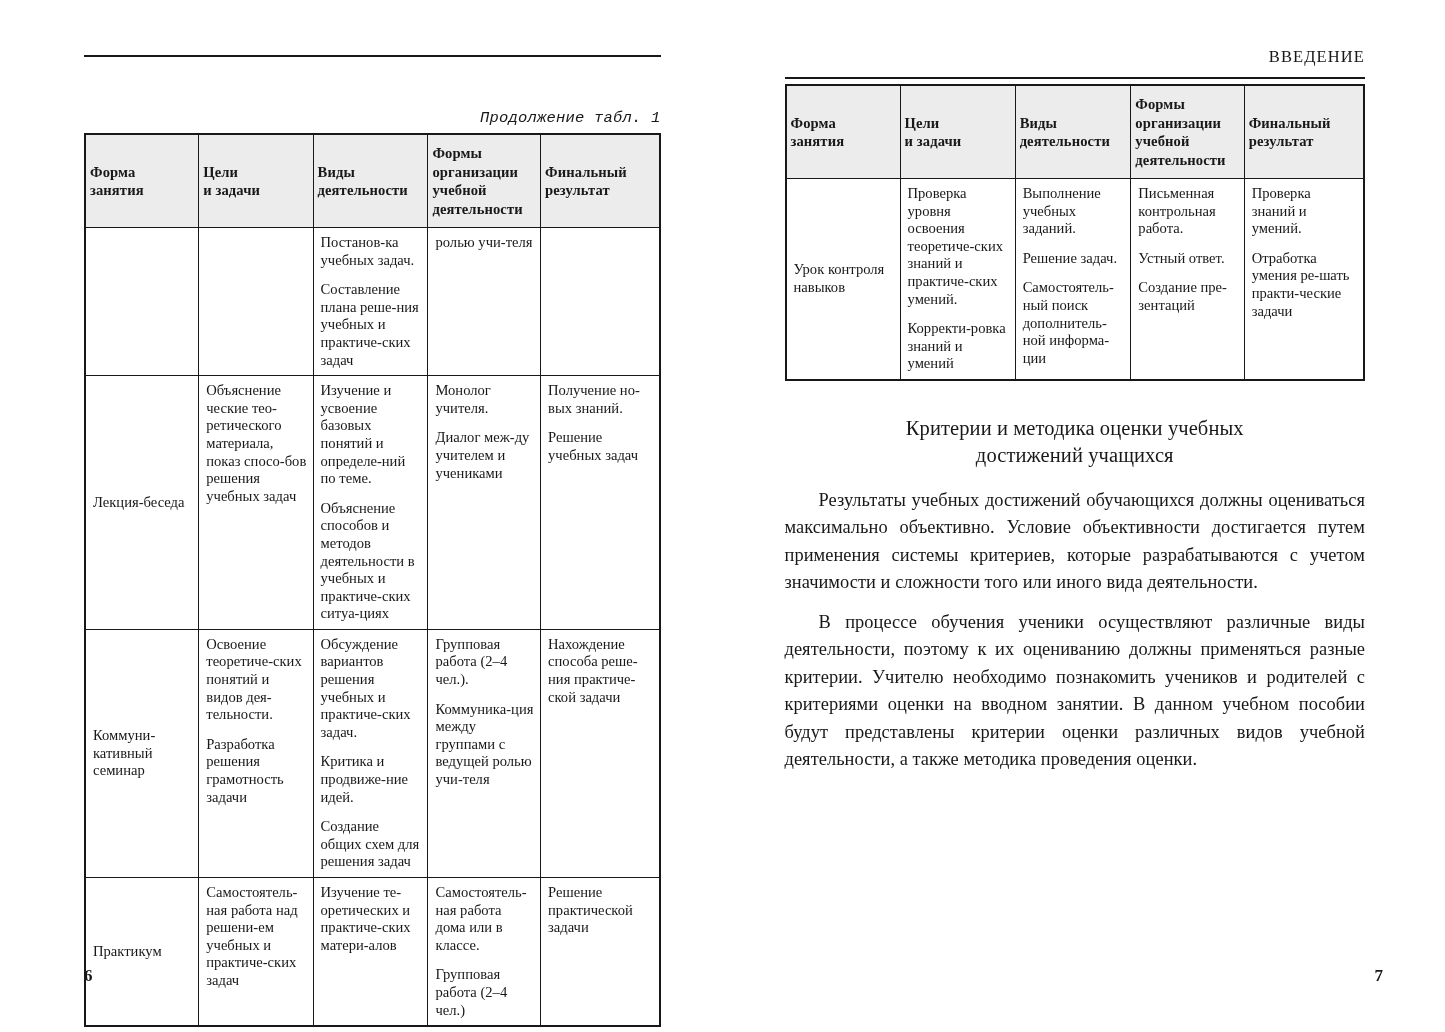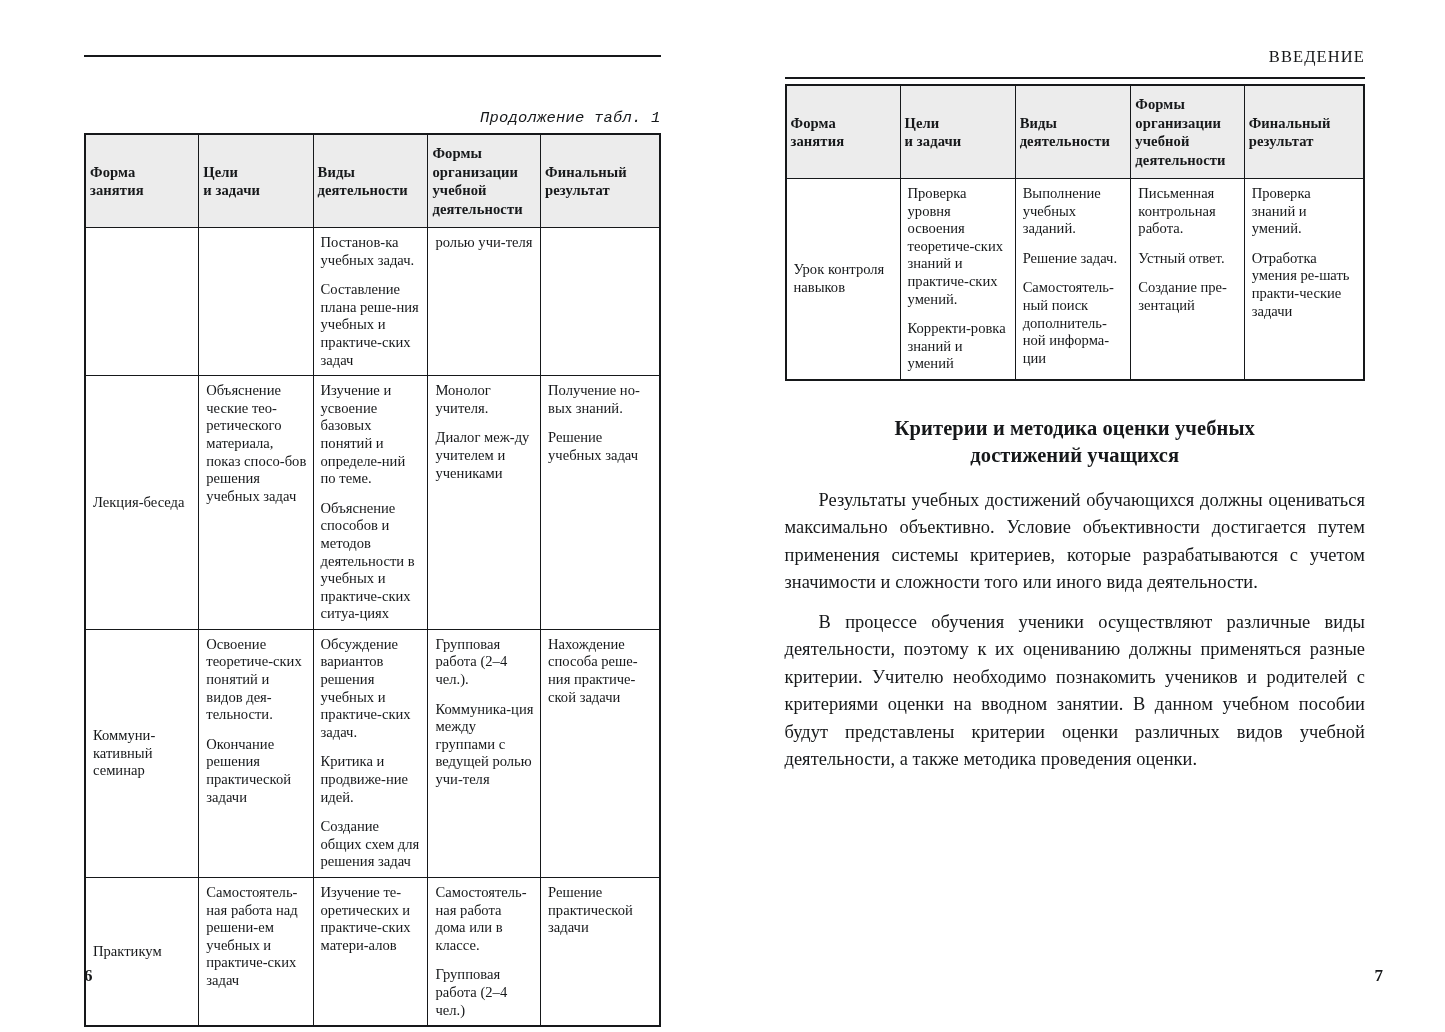--- a/index.html
+++ b/index.html
@@ -113,21 +113,21 @@
   col.c2 { width: 19.9%; }
   col.c3 { width: 20.0%; }
   col.c4 { width: 19.6%; }
   col.c5 { width: 20.7%; }
 
   
   h2.section-title {
     text-align: center;
     font-size: 20.5px;
     line-height: 27px;
-    font-weight: 700;
+    font-weight: 400;
     margin: 34px 6px 18px 6px;
     letter-spacing: .1px;
   }
   p.body-par {
     margin: 0 0 12px 0;
     font-size: 18.4px;
     line-height: 27.5px;
     text-align: justify;
     text-indent: 34px;
     letter-spacing: .05px;
@@ -221,21 +221,21 @@
           <td>
             <p>Получение но-​вых знаний.</p>
             <p>Решение учебных задач</p>
           </td>
         </tr>
 
         <tr style="height:235px">
           <td class="form-cell">Коммуни-​кативный семинар</td>
           <td>
             <p>Освоение теоретиче-​ских понятий и видов дея-​тельности.</p>
-            <p>Окончание решения практической задачи</p>
+            <p>Разработка решения грамотность задачи</p>
           </td>
           <td>
             <p>Обсуждение вариантов решения учебных и практиче-​ских задач.</p>
             <p>Критика и продвиже-​ние идей.</p>
             <p>Создание общих схем для решения задач</p>
           </td>
           <td>
             <p>Групповая работа (2–4 чел.).</p>
             <p>Коммуника-​ция между группами с ведущей ролью учи-​теля</p>
           </td>

